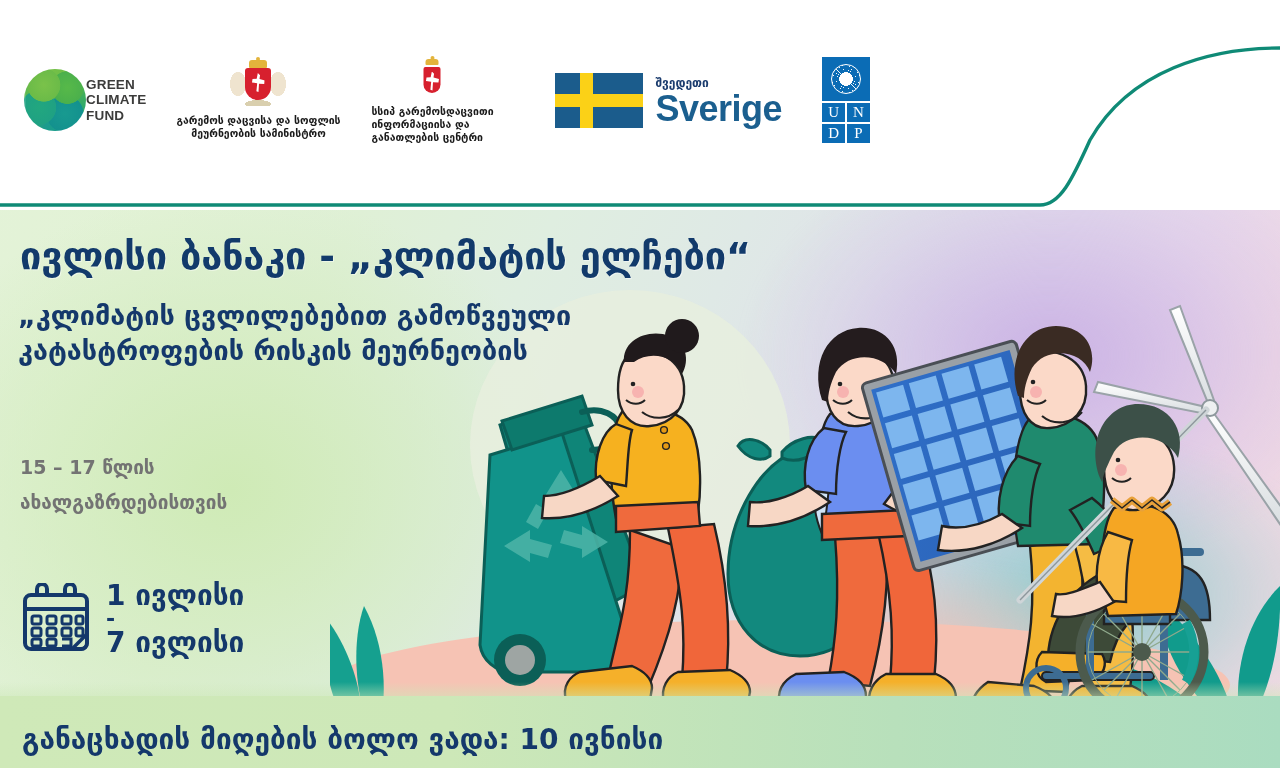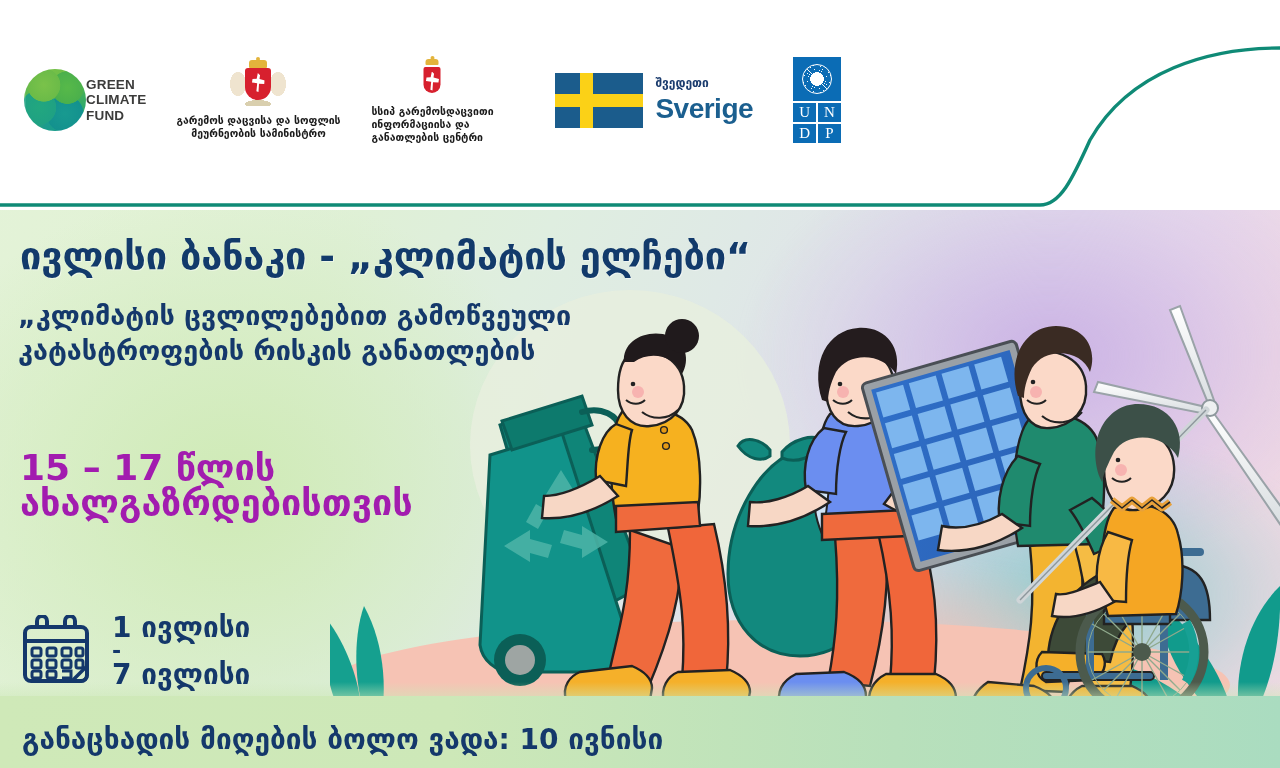--- a/index.html
+++ b/index.html
@@ -196,21 +196,21 @@
   }
   .se-flag::before, .se-flag::after { content:""; position:absolute; background:#fbd117; }
   .se-flag::before { left: 25px; top: 0; width: 13px; height: 55px; }
   .se-flag::after  { left: 0; top: 21px; width: 88px; height: 13px; }
   .se-text-sm {
     font-family: "DejaVu Sans", sans-serif;
     font-size: 12px; color: #1b3c6e; line-height: 18px; font-weight: 600;
   }
   .se-text-lg {
     font-family: "Liberation Sans", sans-serif;
-    font-size: 28px; font-weight: 700; color: #1b5f8f; line-height: 34px;
+    font-size: 36px; font-weight: 700; color: #1b5f8f; line-height: 34px;
     letter-spacing: -0.5px;
   }
 
   
   .logo-undp { margin-left: 40px; }
   .undp-box { width: 48px; }
   .undp-top {
     height: 44px; background: #0b6cb5; display:flex; align-items:center; justify-content:center;
   }
   .undp-emblem {
@@ -240,26 +240,26 @@
   }
   .subtitle {
     position: absolute; left: 18px; top: 298px;
     font-family: "DejaVu Sans", sans-serif;
     font-weight: 700; font-size: 27px; line-height: 35px;
     color: #14386b; max-width: 660px;
   }
   .agetext {
     position: absolute; left: 20px; top: 450px;
     font-family: "DejaVu Sans", sans-serif;
-    font-weight: 700; font-size: 36px; line-height: 35px;
-    color: #a21caf;
+    font-weight: 700; font-size: 19px; line-height: 35px;
+    color: #737373;
   }
   .daterow {
-    position: absolute; left: 20px; top: 612px;
-    display: flex; align-items: center; gap: 20px; justify-content: center;
+    position: absolute; left: 20px; top: 580px;
+    display: flex; align-items: center; gap: 14px; justify-content: center;
   }
   .cal-icon { width: 72px; height: 72px; flex: none; }
   .dates {
     font-family: "DejaVu Sans", sans-serif;
     font-weight: 700; font-size: 28px; line-height: 31px;
     color: #14386b;
   }
   .dates .dash { font-size: 22px; line-height: 16px; display:block; }
   .deadline {
     position: absolute; left: 22px; bottom: 14px;
@@ -544,21 +544,21 @@
           <div class="undp-cell">P</div>
         </div>
       </div>
     </div>
   </div>
 
   <div class="main-title">ივლისი ბანაკი - „კლიმატის ელჩები“</div>
 
   <div class="subtitle">
     <div>„კლიმატის ცვლილებებით გამოწვეული</div>
-    <div>კატასტროფების რისკის განათლების</div>
+    <div>კატასტროფების რისკის მეურნეობის</div>
   </div>
 
   <div class="agetext">
     <div>15 – 17 წლის</div>
     <div>ახალგაზრდებისთვის</div>
   </div>
 
   <div class="daterow">
     <svg class="cal-icon" viewBox="0 0 72 72">
       <rect x="5" y="12" width="62" height="54" rx="6" fill="none" stroke="#14386b" stroke-width="4"></rect>

